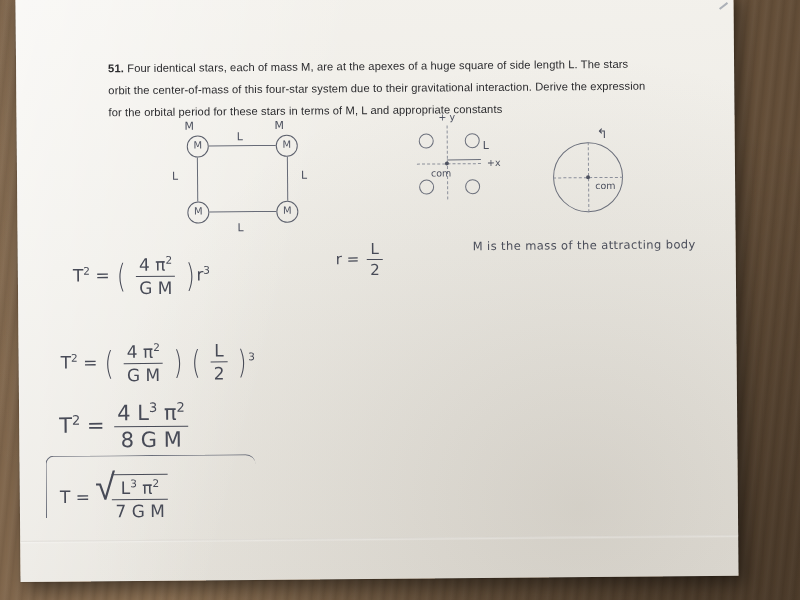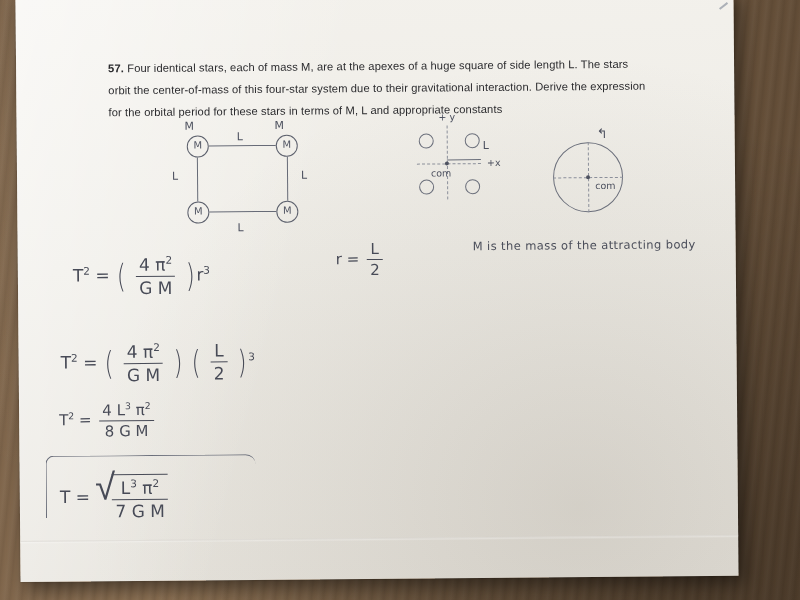--- a/index.html
+++ b/index.html
@@ -282,21 +282,21 @@
 </head>
 <body>
 
 <div id="desk"></div>
 
 <div id="paper">
 
   <div id="stray-mark"></div>
 
   <div id="problem">
-    <span class="num">57.</span>
+    <span class="num">51.</span>
     <span>Four identical stars, each of mass M, are at the apexes of a huge square of side length L.  The stars orbit the center-of-mass of this four-star system due to their gravitational interaction.  Derive the expression for the orbital period for these stars in terms of M, L and appropriate constants</span>
   </div>
 
   <div id="fig-square">
 
     <div class="star" style="left:12px; top:12px;">
       <span>M</span>
     </div>
     <div class="star" style="left:101px; top:12px;">
       <span>M</span>
@@ -379,21 +379,21 @@
     </span>
     <span class="paren">)</span>
     <span class="paren">(</span>
     <span class="frac">
       <span class="top">L</span>
       <span class="bot">2</span>
     </span>
     <span class="paren">)</span><span class="sup">3</span>
   </div>
 
-  <div class="math" style="left:40px; top:404px; font-size:15px;">
+  <div class="math" style="left:40px; top:404px; font-size:21px;">
     <span>T</span><span class="sup">2</span>
     <span>=</span>
     <span class="frac">
       <span class="top">4 L<span class="sup">3</span> π<span class="sup">2</span></span>
       <span class="bot">8 G M</span>
     </span>
   </div>
 
   <div id="answer-box"></div>
   <div class="math" style="left:40px; top:478px; font-size:17px;">

